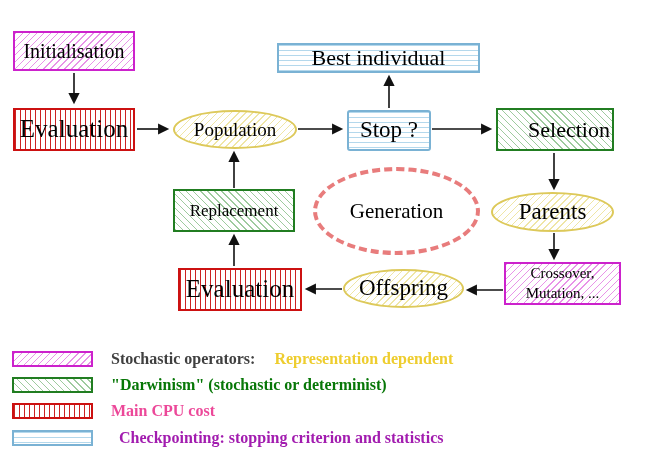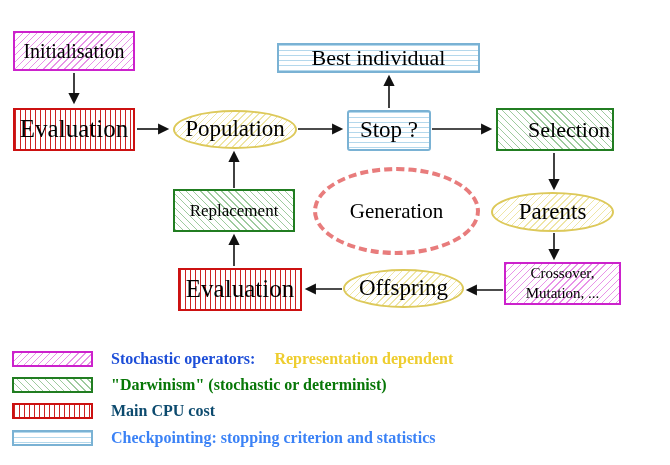--- a/index.html
+++ b/index.html
@@ -32,44 +32,44 @@
   .hatch-yellow{
     border:2px solid #ddc95a;
     background:repeating-linear-gradient(135deg,#efe6a6 0,#efe6a6 1px,rgba(0,0,0,0) 1px,rgba(0,0,0,0) 5px);
   }
   .dashed-salmon{
     border:4px dashed #e87c7c;border-radius:50%;background:transparent;color:#000000;
   }
   
   #n-init        {left:13px;  top:31px;  width:122px; height:40px; font-size:20px;}
   #n-eval-top    {left:13px;  top:108px; width:122px; height:43px; font-size:25px;}
-  #n-population  {left:173px; top:110px; width:124px; height:39px; font-size:23px;}
+  #n-population  {left:173px; top:110px; width:124px; height:39px; font-size:19px;}
   #n-best        {left:277px; top:43px;  width:203px; height:30px; font-size:22px;}
   #n-stop        {left:347px; top:110px; width:84px;  height:41px; font-size:23px; border-radius:3px;}
   #n-selection   {left:496px; top:108px; width:118px; height:43px; font-size:22px;padding-left:28px;}
   #n-replacement {left:173px; top:189px; width:122px; height:43px; font-size:17px;}
   #n-generation  {left:313px; top:167px; width:167px; height:88px; font-size:21px; z-index:1;}
   #n-parents     {left:491px; top:192px; width:123px; height:40px; font-size:23px;text-align:center;}
   #n-eval-bottom {left:178px; top:268px; width:124px; height:43px; font-size:25px;}
   #n-offspring   {left:343px; top:269px; width:121px; height:39px; font-size:23px;}
   #n-crossover   {left:504px; top:262px; width:117px; height:43px; font-size:15px; line-height:1.3;}
   .arrow-layer{position:absolute;left:0;top:0;width:670px;height:465px;z-index:1;}
   
   .legend-row{position:absolute;left:12px;display:flex;align-items:center;z-index:2;}
   .legend-row .swatch{width:81px;height:16px;box-sizing:border-box;flex:0 0 auto;}
   .legend-row .swatch.hatch-magenta,
   .legend-row .swatch.hatch-green,
   .legend-row .swatch.lines-red,
   .legend-row .swatch.lines-cyan{border-width:2px;}
   .legend-text{margin-left:18px;font-weight:bold;font-size:16px;white-space:nowrap;}
-  .t-magenta{color:#1d4ed8;}
+  .t-magenta{color:#404040;}
   .t-gold{color:#eecd2e;margin-left:15px;}
   .t-green{color:#077707;}
-  .t-red{color:#0c4a6e;text-align:center;}
-  .t-cyan{color:#3b82f6;}
+  .t-red{color:#ec4899;text-align:center;}
+  .t-cyan{color:#a21caf;margin-left:8px;}
   #legend-row-1{top:350px;}
   #legend-row-2{top:376px;}
   #legend-row-3{top:402px;}
   #legend-row-4{top:429px;}
 </style>
 </head>
 <body>
 
 <div class="canvas">
 

